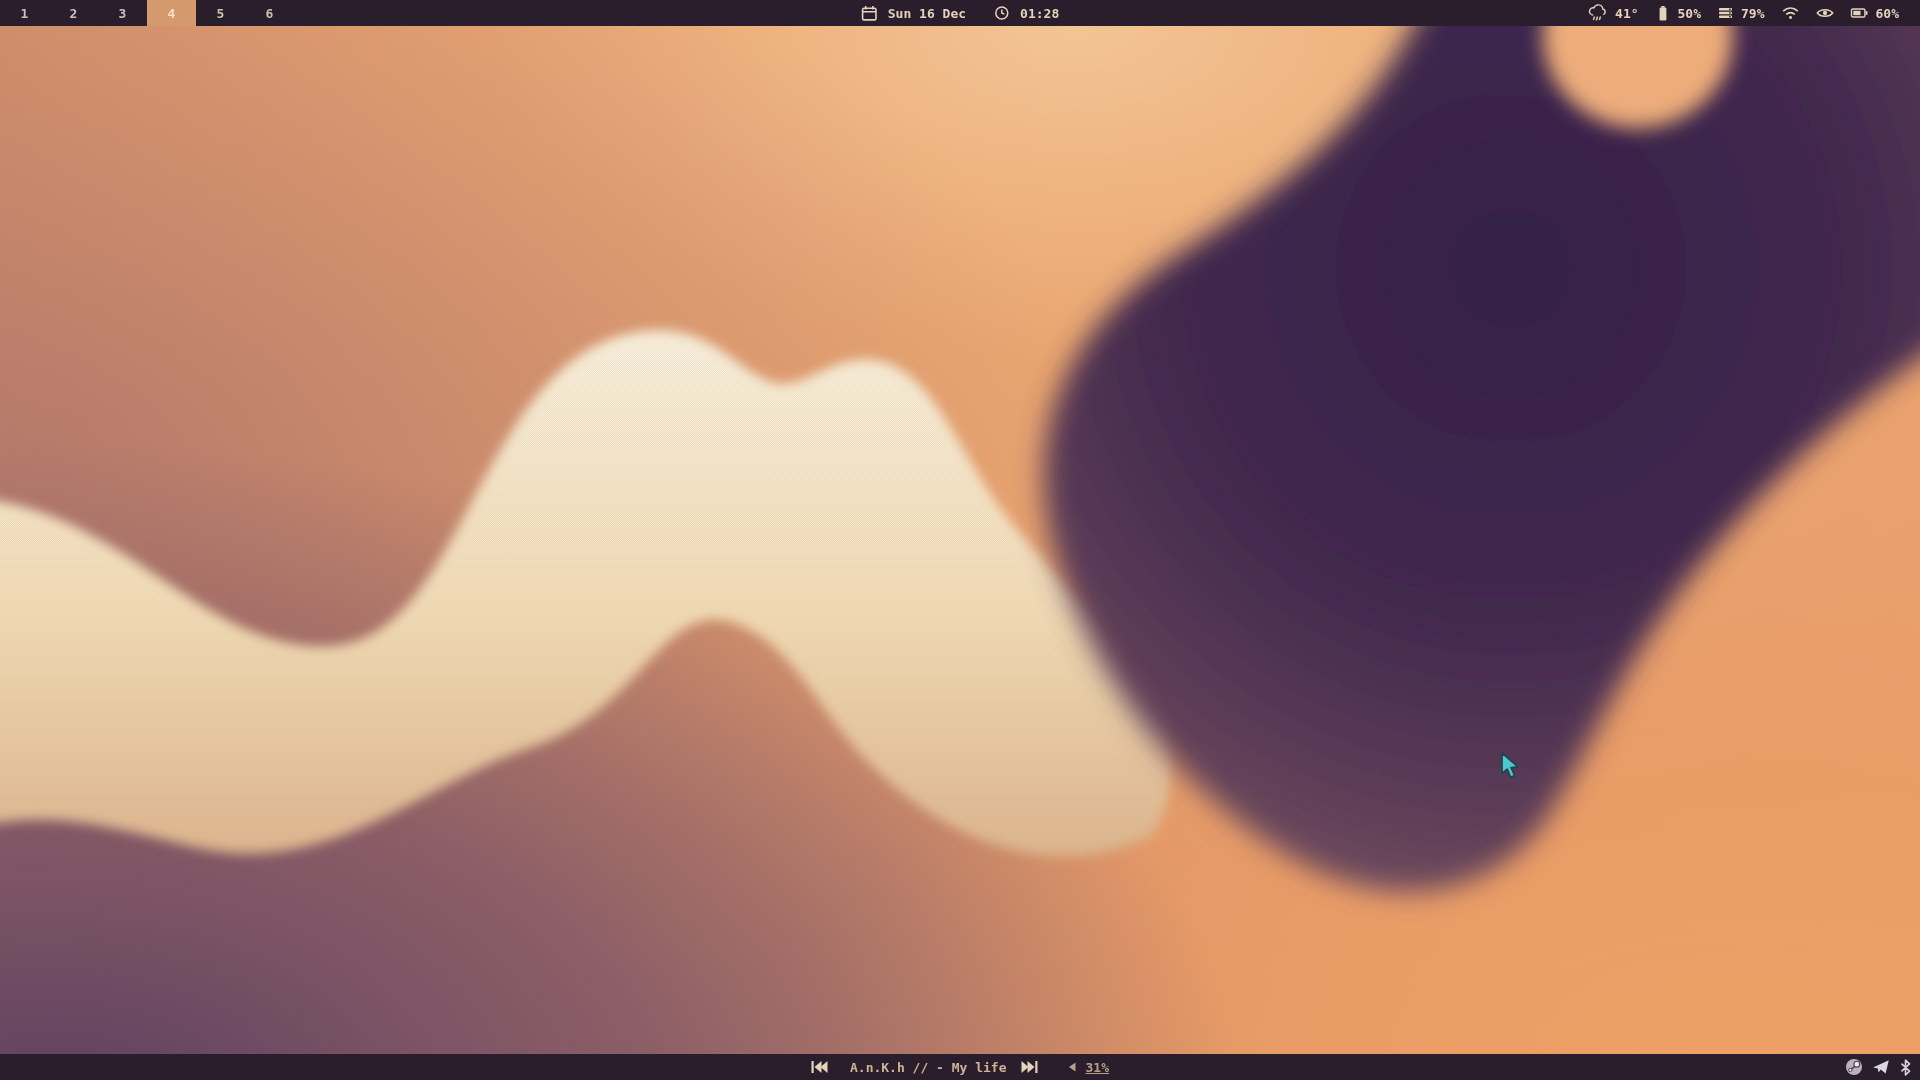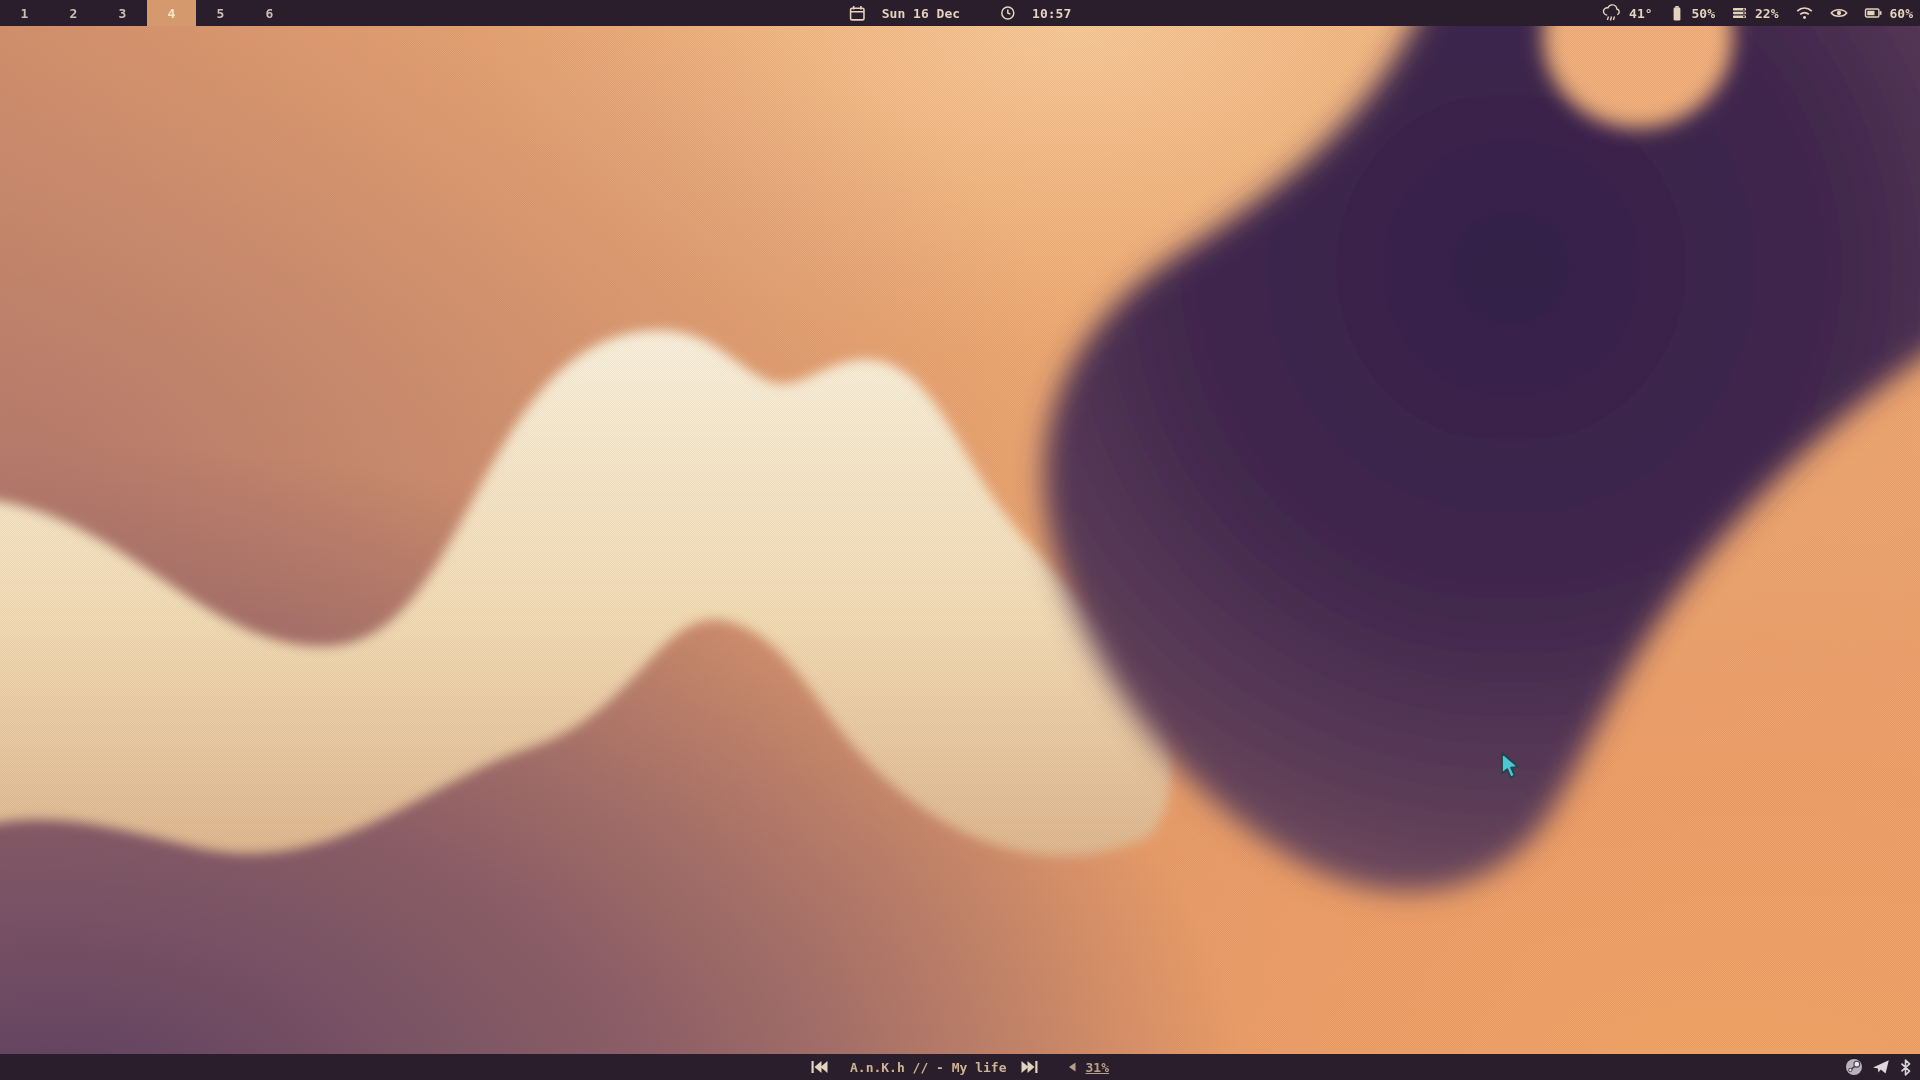--- a/index.html
+++ b/index.html
@@ -20,25 +20,25 @@
   .icon svg{display:block;}
 
   
   .workspaces{display:flex;height:100%;}
   .ws{width:49px;height:100%;border:none;background:transparent;cursor:pointer;
       color:var(--ws-inactive-fg,#cdbfb4);font:inherit;display:flex;align-items:center;justify-content:center;padding:0;}
   .ws.active{background:var(--ws-active-bg,#d4996c);color:var(--ws-active-fg,#f7e4c3);}
 
   
   .clock-module{position:absolute;left:50%;top:0;height:100%;transform:translateX(-50%);
-                display:flex;align-items:center;gap:16px;}
+                display:flex;align-items:center;gap:10px;}
   .clock-module .gap{width:8px;}
 
   
-  .status-modules{margin-left:auto;display:flex;align-items:center;gap:16px;padding-right:7px;height:100%;}
+  .status-modules{margin-left:auto;display:flex;align-items:center;gap:16px;padding-right:21px;height:100%;}
   .module{display:flex;align-items:center;gap:7px;}
 
   
   .player{position:absolute;left:50%;top:0;height:100%;transform:translateX(-50%);
           display:flex;align-items:center;gap:14px;white-space:nowrap;}
   .player .title{color:#cdb492;margin-left:8px;}
   .pbtn{border:none;background:transparent;padding:0;cursor:pointer;color:var(--bar-fg,#e3d4bc);}
   .volume{display:flex;align-items:center;gap:8px;margin-left:14px;color:var(--volume-fg,#b7a089);text-decoration:underline;}
   .tray{margin-left:auto;display:flex;align-items:center;gap:9px;padding-right:8px;height:100%;}
   .tray button{border:none;background:transparent;padding:0;cursor:pointer;line-height:0;}
@@ -161,21 +161,21 @@
         </svg>
       </span>
       <span>Sun 16 Dec</span>
       <span class="gap"></span>
       <span class="icon">
         <svg width="16" height="16" viewBox="0 0 16 16" fill="none" stroke="currentColor" stroke-width="1.5">
           <circle cx="8" cy="8" r="6"></circle>
           <path d="M8 4.6 L8 8 L10.6 9.1"></path>
         </svg>
       </span>
-      <span>10:57</span>
+      <span>01:28</span>
     </div>
 
     <div class="status-modules">
       <div class="module">
         <span class="icon">
           <svg width="20" height="20" viewBox="0 0 20 20" fill="none" stroke="currentColor" stroke-width="1.4">
             <path d="M5.2 12 a3.6 3.6 0 1 1 .7-7.1 a4.6 4.6 0 0 1 8.9 1.1 a2.9 2.9 0 0 1 .4 5.6"></path>
             <line x1="6.5" y1="13.5" x2="5.4" y2="17"></line>
             <line x1="9.5" y1="13.5" x2="8.4" y2="17.5"></line>
             <line x1="12.5" y1="13.5" x2="11.4" y2="17"></line>
@@ -198,21 +198,21 @@
         <span class="icon">
           <svg width="17" height="16" viewBox="0 0 16 16" fill="currentColor">
             <rect x="1.5" y="3" width="13" height="2.6" rx="0.7"></rect>
             <rect x="1.5" y="6.7" width="13" height="2.6" rx="0.7"></rect>
             <rect x="1.5" y="10.4" width="13" height="2.6" rx="0.7"></rect>
             <rect x="11.6" y="3.6" width="1.6" height="1.4" fill="#2a1d2c"></rect>
             <rect x="11.6" y="7.3" width="1.6" height="1.4" fill="#2a1d2c"></rect>
             <rect x="11.6" y="11" width="1.6" height="1.4" fill="#2a1d2c"></rect>
           </svg>
         </span>
-        <span>22%</span>
+        <span>79%</span>
       </div>
 
       <span class="icon">
         <svg width="19" height="16" viewBox="0 0 16 14" fill="none" stroke="currentColor" stroke-width="1.5">
           <path d="M1.6 5.4 C5.5 1.9 10.5 1.9 14.4 5.4"></path>
           <path d="M4.2 8.2 C6.7 6.1 9.3 6.1 11.8 8.2"></path>
           <circle cx="8" cy="11" r="1.3" fill="currentColor" stroke="none"></circle>
         </svg>
       </span>
 

